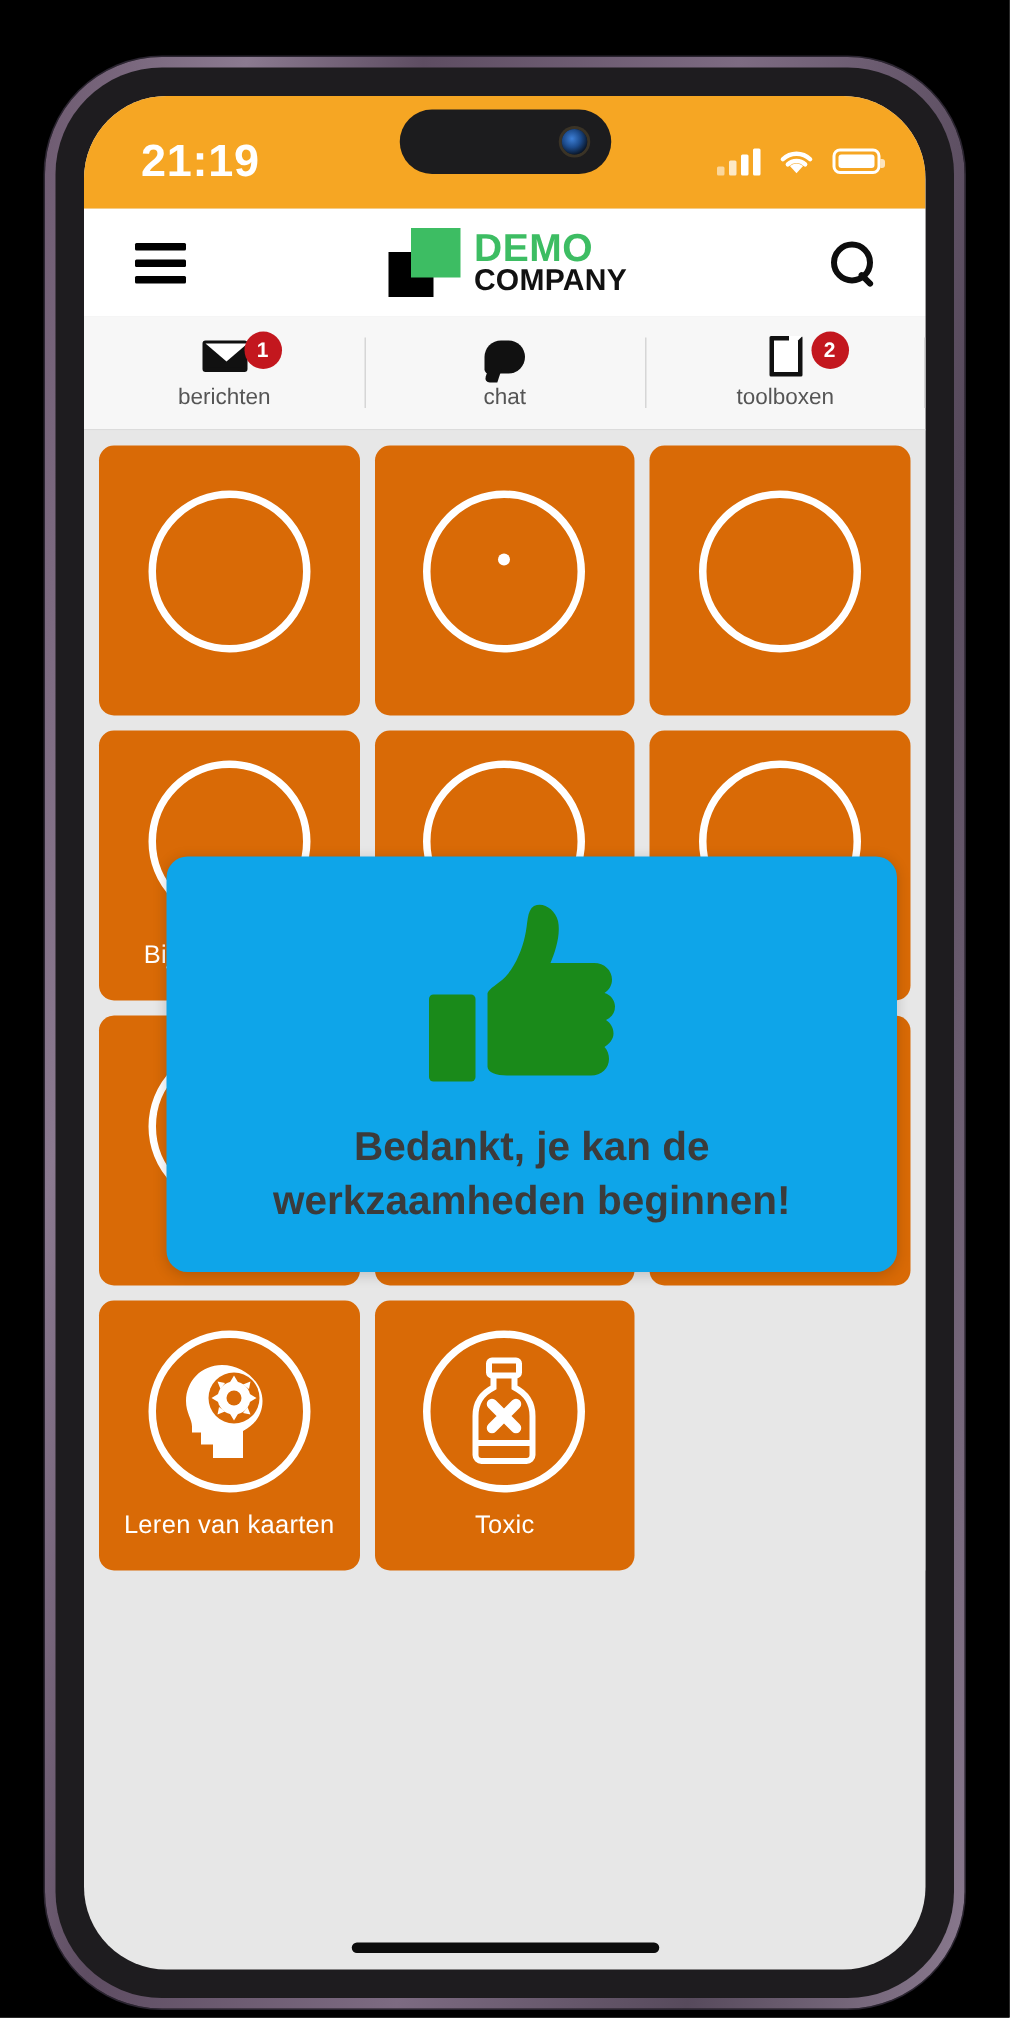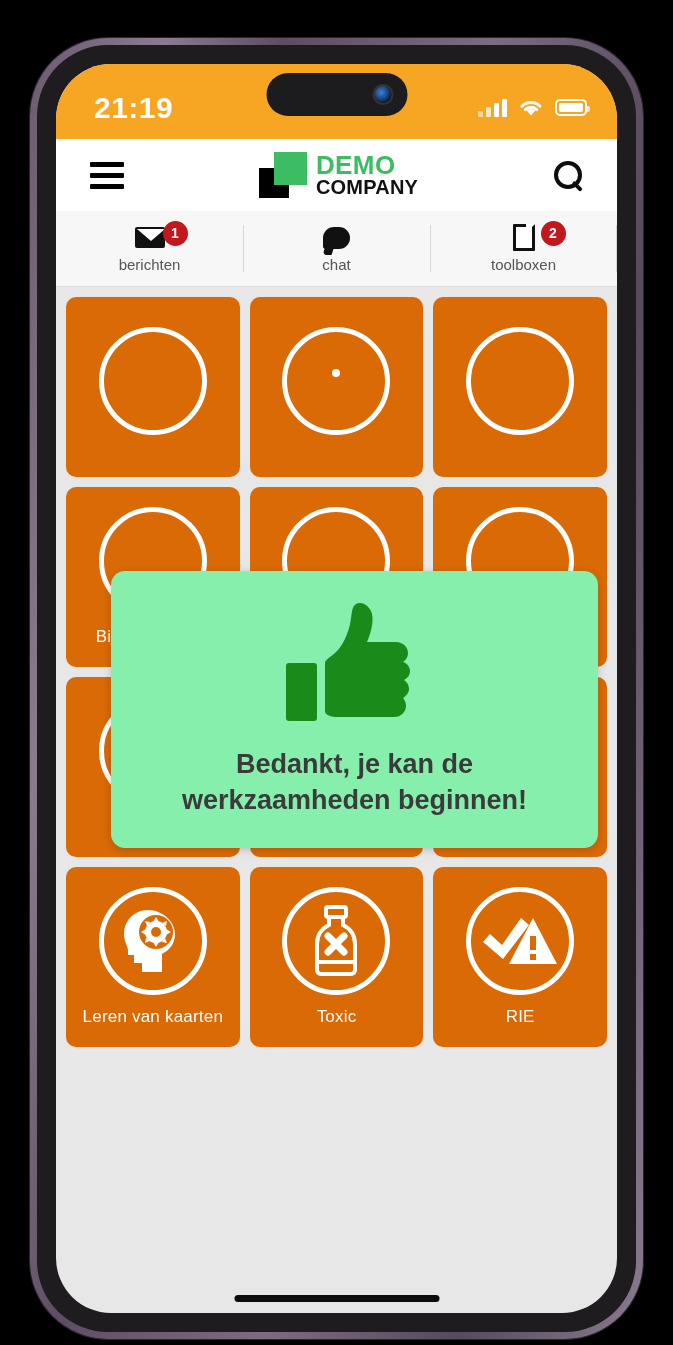--- a/index.html
+++ b/index.html
@@ -140,21 +140,21 @@
   }
   .tile .ring {
     width: 108px; height: 108px; border-radius: 50%; border: 5px solid #fff;
     display:flex; align-items:center; justify-content:center; margin-bottom: 12px;
   }
   .tile .tlabel { color:#fff; font-size: 17px; letter-spacing:.2px; }
 
   
   .modal {
     position: absolute; left: 55px; top: 284px; width: 487px; height: 277px;
-    background: #86efac; border-radius: 14px;
+    background: #0ea5e9; border-radius: 14px;
     box-shadow: 0 2px 9px rgba(0,0,0,.18);
     display:flex; flex-direction:column; align-items:center; justify-content:center;
     padding: 20px 26px; z-index: 40;
   }
   .modal-title {
     font-size: 27px; font-weight: 700; color:#3b3b3b; text-align:center; line-height:1.3;
     margin-top: 14px;
   }
   .thumb { width: 150px; height: 132px; }
 
@@ -329,31 +329,20 @@
               <div class="ring">
                 <svg width="56" height="74" viewBox="0 0 56 74" fill="none" stroke="#fff" stroke-width="4">
                   <rect x="18" y="3" width="20" height="10" rx="2"></rect>
                   <path d="M21 13v8c-8 4-12 11-12 19v26a4 4 0 004 4h30a4 4 0 004-4V40c0-8-4-15-12-19v-8"></path>
                   <path d="M9 58h38"></path>
                   <path d="M20 32l16 16M36 32L20 48" stroke-width="7" stroke-linecap="round"></path>
                 </svg>
               </div>
               <div class="tlabel">Toxic</div>
             </div>
-            <div class="tile">
-              <div class="ring">
-                <svg width="78" height="58" viewBox="0 0 78 58" fill="#fff">
-                  <path d="M2 30l7-8 12 11L40 6l8 7-26 34z"></path>
-                  <path d="M52 6l24 46H28z"></path>
-                  <rect x="49" y="24" width="6" height="14" fill="#d96a06" transform="translate(0,0)"></rect>
-                  <rect x="49" y="42" width="6" height="6" fill="#d96a06"></rect>
-                </svg>
-              </div>
-              <div class="tlabel">RIE</div>
-            </div>
 
           </div>
 
           <div class="modal">
             <svg class="thumb" viewBox="0 0 150 132">
               <rect x="6" y="62" width="31" height="58" rx="3" fill="#1a8a1a"></rect>
               <path d="M45 120V62c0-4 8-7 13-13 6-7 10-17 12-26 2-8 1-17 6-20 6-3 14 2 16 10 2 9-2 21-5 28h29c7 0 12 5 12 11 0 4-2 7-5 9 4 1 7 5 7 9 0 4-2 7-6 9 3 2 5 5 5 9 0 4-3 7-6 9 2 2 3 5 3 8 0 6-5 11-12 11H58c-7 0-13-2-13-6z" fill="#1a8a1a"></path>
             </svg>
             <div class="modal-title">Bedankt, je kan de werkzaamheden beginnen!</div>
           </div>

